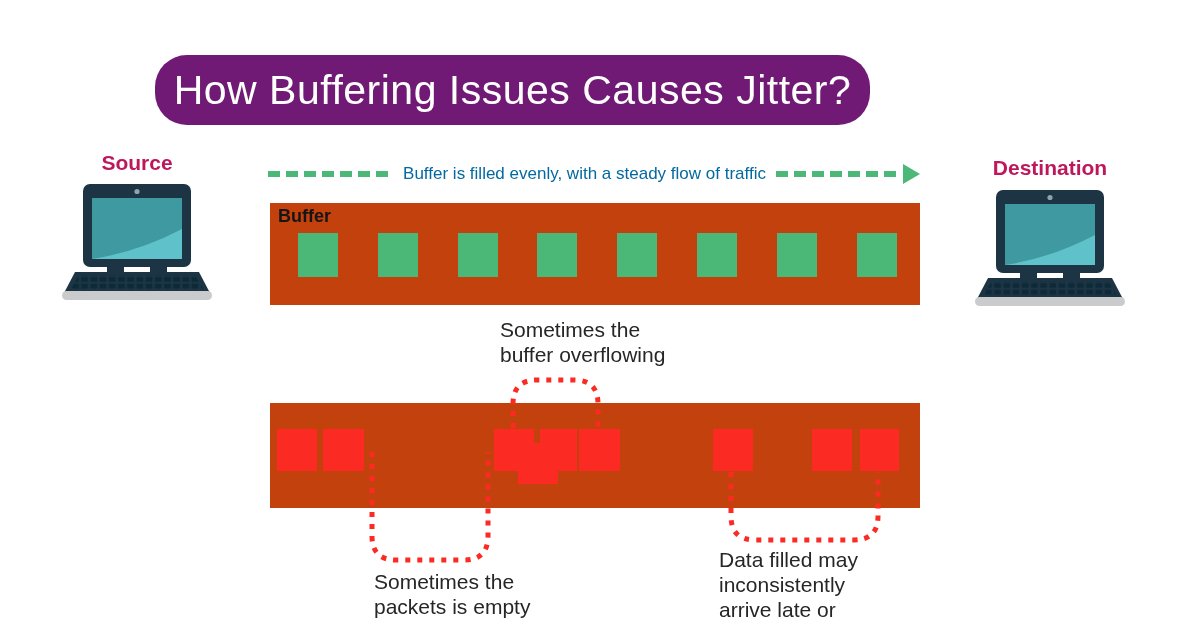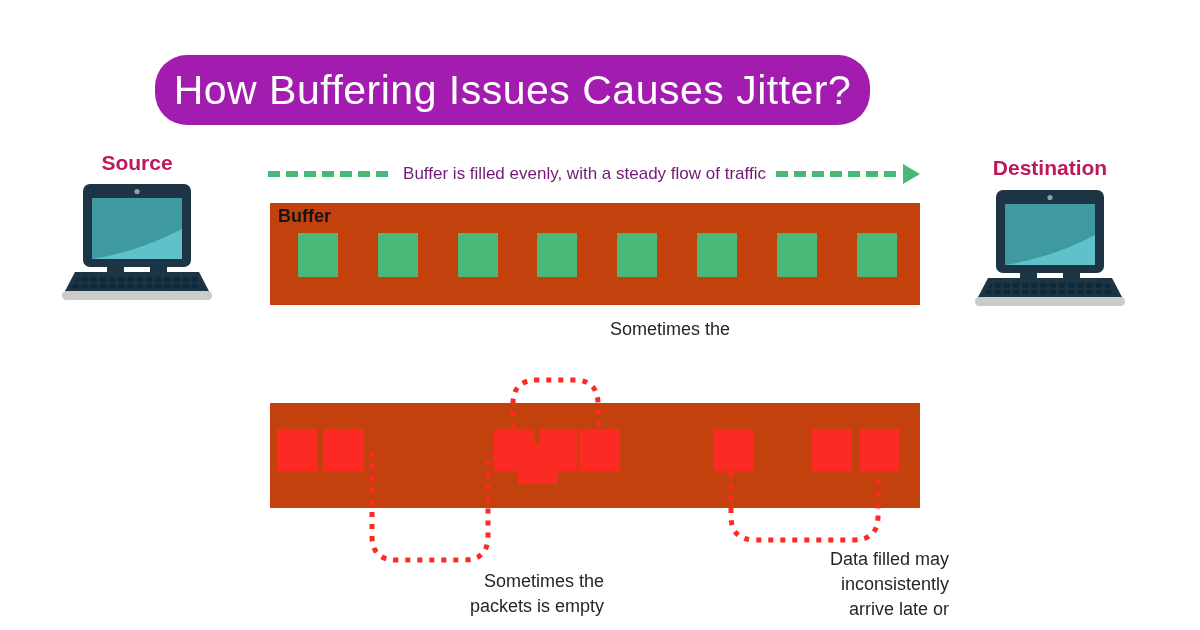--- a/index.html
+++ b/index.html
@@ -7,21 +7,21 @@
     width:1200px;height:630px;position:relative;overflow:hidden;
     background:#ffffff;
     font-family:"Liberation Sans", sans-serif;
     color:#1e1e1e;
   }
   .abs{position:absolute;}
 
   
   .header-banner{
     left:155px;top:55px;width:715px;height:70px;
-    background:#a21caf;border-radius:32px;
+    background:#701a75;border-radius:32px;
     display:flex;align-items:center;justify-content:center;
   }
   .header-title{
     color:#ffffff;font-size:41px;font-weight:500;letter-spacing:0.5px;
     white-space:nowrap;
   }
 
   
   .endpoint-label{
     font-size:21px;font-weight:700;color:#be185d;text-align:center;
@@ -37,42 +37,42 @@
   
   .flow-row{
     left:268px;top:162px;width:652px;height:24px;
     display:flex;align-items:center;gap:8px;
   }
   .dash-line{
     flex:1 1 0;height:6px;
     background:repeating-linear-gradient(to right,#4cb878 0 12px,transparent 12px 18px);
   }
   .flow-caption{
-    font-size:17px;color:#701a75;white-space:nowrap;padding:0 2px;
+    font-size:17px;color:#0369a1;white-space:nowrap;padding:0 2px;
   }
   .arrow-head{
     width:0;height:0;margin-left:-6px;
     border-top:10px solid transparent;border-bottom:10px solid transparent;
     border-left:17px solid #4cb878;
   }
 
   
   .buffer-bar{background:#c2410c;}
   .steady-bar{left:270px;top:203px;width:650px;height:102px;}
   .jitter-bar{left:270px;top:403px;width:650px;height:105px;}
   .buffer-label{
     position:absolute;left:8px;top:3px;
     font-size:18px;font-weight:700;color:#151515;
   }
   .pkt{position:absolute;}
   .pkt-green{background:#4cb878;}
   .pkt-red{background:#fb2b24;}
 
   
-  .note{font-size:18px;line-height:25px;color:#262626;text-align:right;}
+  .note{font-size:21px;line-height:25px;color:#262626;}
   .note-overflow{left:500px;top:317px;width:230px;}
   .note-empty{left:374px;top:569px;width:230px;}
   .note-late{left:719px;top:547px;width:230px;}
 
   
   .overlay{left:0;top:0;width:1200px;height:630px;pointer-events:none;}
 </style>
 </head>
 <body>
 
@@ -146,20 +146,21 @@
 </div>
 
 <svg class="abs overlay" viewBox="0 0 1200 630">
   <path d="M513,428 L513,404 Q513,380 537,380 L574,380 Q598,380 598,404 L598,428" fill="none" stroke="#fb2b24" stroke-width="5" stroke-dasharray="5 7"></path>
   <path d="M372,452 L372,536 Q372,560 396,560 L464,560 Q488,560 488,536 L488,452" fill="none" stroke="#fb2b24" stroke-width="5" stroke-dasharray="5 7"></path>
   <path d="M731,472 L731,516 Q731,540 755,540 L854,540 Q878,540 878,516 L878,472" fill="none" stroke="#fb2b24" stroke-width="5" stroke-dasharray="5 7"></path>
 </svg>
 
 <div class="abs note note-overflow">
   <div>Sometimes the</div>
+  <div>buffer overflowing</div>
 </div>
 <div class="abs note note-empty">
   <div>Sometimes the</div>
   <div>packets is empty</div>
 </div>
 <div class="abs note note-late">
   <div>Data filled may</div>
   <div>inconsistently</div>
   <div>arrive late or</div>
 </div>

